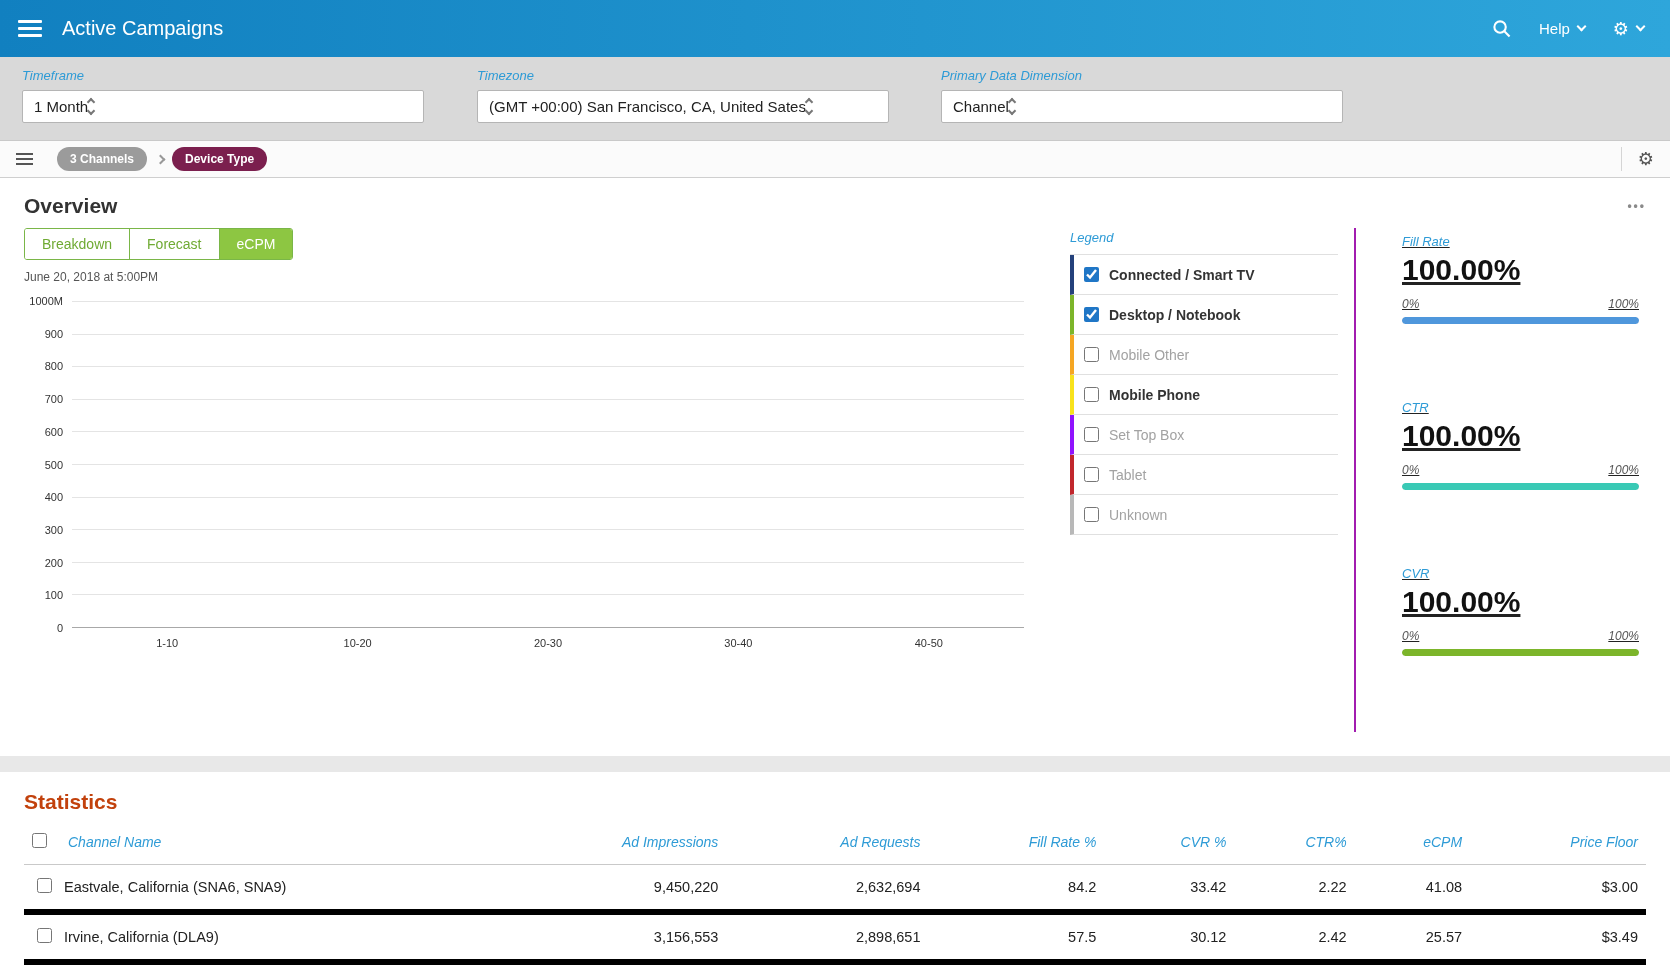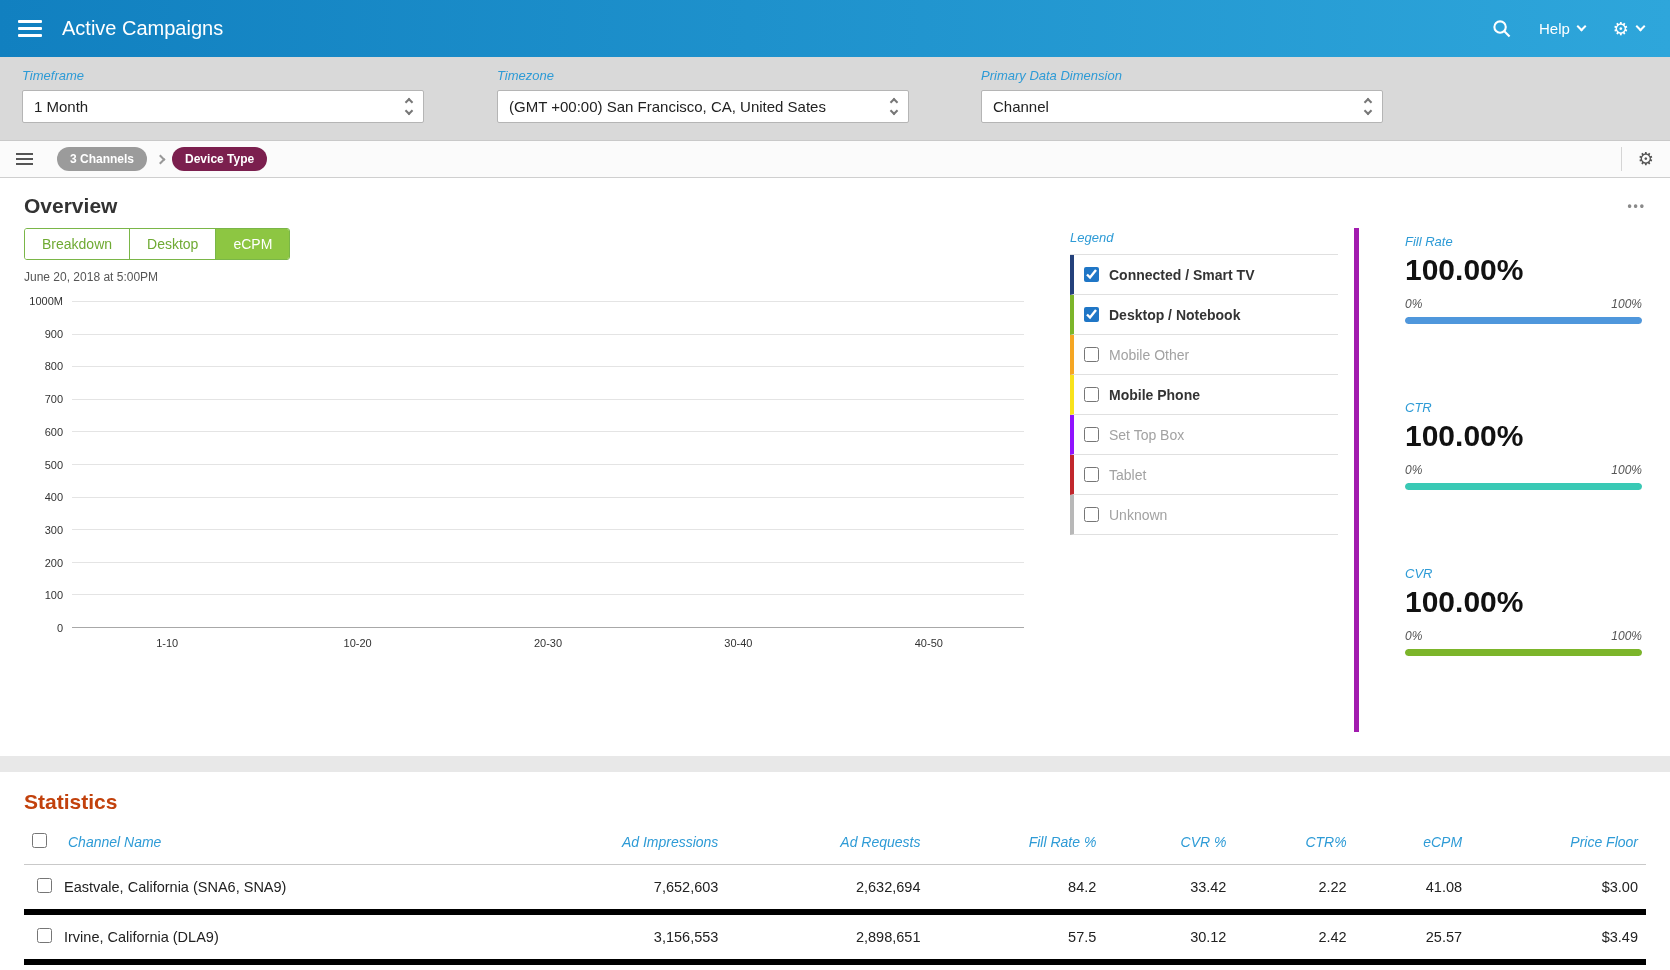--- a/index.html
+++ b/index.html
@@ -19,28 +19,28 @@
   .hamburger { width:24px; display:flex; flex-direction:column; gap:4px; cursor:pointer; }
   .hamburger span { height:3px; background:#fff; border-radius:1px; }
   .topbar h1 { font-size:20px; font-weight:400; margin:0 0 0 20px; }
   .top-right { margin-left:auto; display:flex; align-items:center; gap:28px; }
   .icon-btn { display:flex; align-items:center; gap:8px; cursor:pointer; font-size:15px; }
   .chev { display:inline-block; width:7px; height:7px;
     border-right:2px solid currentColor; border-bottom:2px solid currentColor;
     transform:rotate(45deg); margin-top:-4px; }
   .gear-glyph { font-size:18px; line-height:1; }
   
-  .filter-bar { background:#d9d9d9; display:flex; padding:11px 0 17px;gap:20px; }
+  .filter-bar { background:#d9d9d9; display:flex; padding:11px 0 17px; }
   .fg { display:flex; flex-direction:column; }
   .fg-1 { margin-left:22px; width:402px; }
   .fg-2 { margin-left:53px; width:412px; }
   .fg-3 { margin-left:52px; width:402px; }
   .fg-label { color:#2e9bd6; font-style:italic; font-size:13px; margin-bottom:7px; }
   .select { background:#fff; border:1px solid #b5b5b5; border-radius:2px; height:33px;
-    display:flex; align-items:center; justify-content:space-between;
+    display:flex; align-items:center; 
     padding:0 11px; font-size:15px; color:#222; cursor:pointer; }
   .spinner { display:flex; flex-direction:column; gap:3px; align-items:center; }
   .spinner i { width:6px; height:6px; border-left:2px solid #777; border-top:2px solid #777; display:block; }
   .spinner .up { transform:rotate(45deg); }
   .spinner .down { transform:rotate(225deg); }
   
   .toolbar { height:38px; background:#fbfbfb; border-top:1px solid #c9c9c9; border-bottom:1px solid #cfcfcf;
     display:flex; align-items:center; padding:0 16px; }
   .list-icon { width:17px; display:flex; flex-direction:column; gap:3px; cursor:pointer; }
   .list-icon span { height:2px; background:#555; }
@@ -78,21 +78,21 @@
   
   .legend-area { width:268px; margin-left:46px; padding-top:2px; }
   .legend-title { color:#2e9bd6; font-style:italic; font-size:13px; margin-bottom:9px; }
   .legend-list { border-top:1px solid #e0e0e0; }
   .legend-item { display:flex; align-items:center; height:40px; border-bottom:1px solid #e0e0e0;
     border-left:4px solid #ccc; padding-left:10px; gap:10px; cursor:pointer; }
   .legend-label { font-size:14px; color:#a2a2a2; }
   .legend-label.on { color:#333; font-weight:700; }
   input[type=checkbox] { width:15px; height:15px; accent-color:#1f76c6; margin:0; cursor:pointer; }
   
-  .metrics-area { flex:1; border-left:5px solid #a21caf; margin-left:16px; padding-left:46px; padding-top:6px; }
+  .metrics-area { flex:1; border-left:2px solid #a21caf; margin-left:16px; padding-left:46px; padding-top:6px;text-decoration:underline; }
   .metric { margin-bottom:76px; }
   .metric-label { color:#2e9bd6; font-style:italic; font-size:13px; }
   .metric-value { font-size:30px; font-weight:700; color:#111; margin-top:4px; }
   .metric-range { display:flex; justify-content:space-between; width:237px;
     font-size:12px; font-style:italic; color:#555; margin-top:10px; }
   .metric-bar { width:237px; height:7px; border-radius:4px; background:#e8e8e8; margin-top:6px; overflow:hidden; }
   .metric-bar-fill { height:100%; border-radius:4px; }
   
   .stats { margin-top:16px; padding:18px 24px 0; }
   .stats-title { font-size:21px; font-weight:700; color:#c2410c; margin:0 0 6px; }
@@ -182,21 +182,21 @@
 
 <section class="panel overview">
   <div class="ov-head">
     <h2 class="ov-title">Overview</h2>
     <span class="dots">•••</span>
   </div>
   <div class="ov-body">
     <div class="chart-area">
       <div class="tabs">
         <span class="tab">Breakdown</span>
-        <span class="tab">Desktop</span>
+        <span class="tab">Forecast</span>
         <span class="tab active">eCPM</span>
       </div>
       <div class="timestamp">June 20, 2018 at 5:00PM</div>
       <div class="chart-wrap">
         <div class="yaxis">
             <span style="top: 0%;">1000M</span>
             <span style="top: 10%;">900</span>
             <span style="top: 20%;">800</span>
             <span style="top: 30%;">700</span>
             <span style="top: 40%;">600</span>
@@ -352,21 +352,21 @@
         <th>CVR %</th>
         <th>CTR%</th>
         <th>eCPM</th>
         <th>Price Floor</th>
       </tr>
     </thead>
     <tbody>
         <tr>
           <td><input type="checkbox" style=""></td>
           <td class="name">Eastvale, California (SNA6, SNA9)</td>
-          <td>7,652,603</td>
+          <td>9,450,220</td>
           <td>2,632,694</td>
           <td>84.2</td>
           <td>33.42</td>
           <td>2.22</td>
           <td>41.08</td>
           <td>$3.00</td>
         </tr>
         <tr>
           <td><input type="checkbox" style=""></td>
           <td class="name">Irvine, California (DLA9)</td>

